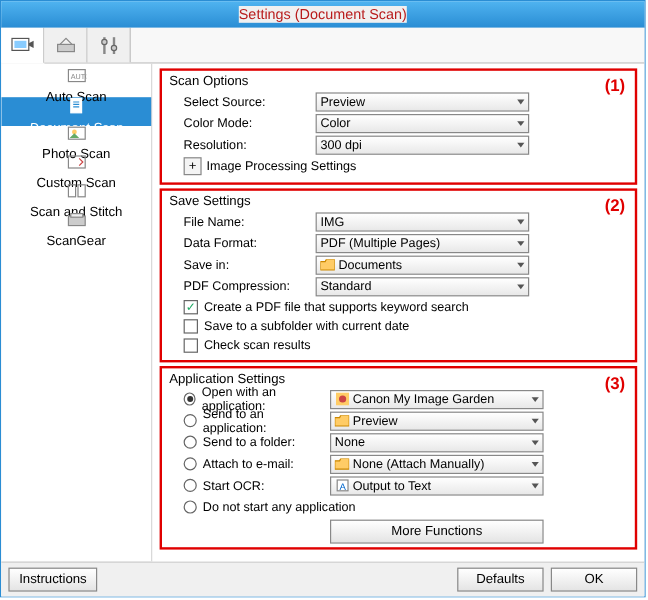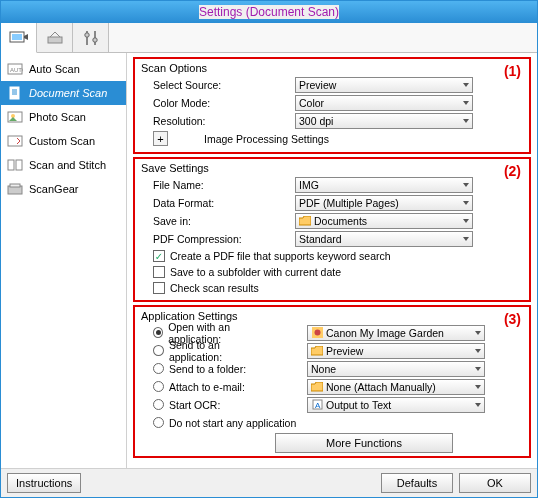--- a/index.html
+++ b/index.html
@@ -1,33 +1,33 @@
 <!DOCTYPE html>
 <html><head>
 <meta charset="utf-8">
 <style>
   * { box-sizing: border-box; margin: 0; padding: 0; }
   body { font-family: "Segoe UI", Tahoma, sans-serif; font-size: 11px; background: #fff; color: #000; }
   .win { border: 1px solid #2a8dd4; width: 538px; height: 498px; display: flex; flex-direction: column; background: #fff; }
-  .titlebar { height: 22px; background: linear-gradient(#4fb3f0, #2a8dd4); color: #a21caf; display: flex; align-items: center; justify-content: center; font-size: 12px; position: relative; }
+  .titlebar { height: 22px; background: linear-gradient(#4fb3f0, #2a8dd4); color: #b91c1c; display: flex; align-items: center; justify-content: center; font-size: 12px; position: relative; }
   .titlebar span { background: #f0f0f0; padding: 0 0; }
   .body { flex: 1; display: flex; flex-direction: column; background: #f0f0f0; overflow: hidden; }
   .toolbar { height: 30px; border-bottom: 1px solid #c0c0c0; display: flex; align-items: stretch; padding: 0; background: #f8f8f8; }
   .toolbtn { width: 36px; border-right: 1px solid #c0c0c0; display: flex; align-items: center; justify-content: center; background: #f0f0f0; }
   .toolbtn.active { background: #fff; border-bottom: 1px solid #fff; margin-bottom: -1px; }
   .mid { flex: 1; display: flex; overflow: hidden; }
   .sidebar { width: 126px; background: #fff; border-right: 1px solid #d0d0d0; padding-top: 4px; }
-  .side-item { height: 24px; display: flex; align-items: center; padding: 0 6px; gap: 6px; cursor: default; }
+  .side-item { height: 24px; display: flex; align-items: center; padding: 0 6px; gap: 6px; cursor: default; flex-direction: column; }
   .side-item.sel { background: #2a8dd4; color: #fff; font-style: italic; }
   .side-ico { width: 16px; height: 14px; display: inline-flex; align-items: center; justify-content: center; }
   .content { flex: 1; background: #fff; padding: 4px 6px 4px 6px; overflow: hidden; position: relative; }
   .section { border: 2px solid #e00000; padding: 3px 6px 4px 6px; margin-bottom: 3px; position: relative; }
   .sec-title { font-size: 11px; margin-bottom: 2px; }
   .numtag { position: absolute; right: 8px; top: 4px; color: #e00000; font-weight: bold; font-size: 14px; }
-  .row { display: flex; align-items: center; height: 17px; margin: 1px 0; gap: 32px; }
+  .row { display: flex; align-items: center; height: 17px; margin: 1px 0; }
   .rowlbl { width: 122px; padding-left: 12px; font-size: 10.5px; }
   .rowctrl { flex: 1; }
   .combo { width: 178px; height: 16px; border: 1px solid #888; background: linear-gradient(#fff,#e8e8e8); display: flex; align-items: center; padding: 0 3px; font-size: 10.5px; position: relative; }
   .combo::after { content: ""; position: absolute; right: 3px; top: 5px; border-left: 3px solid transparent; border-right: 3px solid transparent; border-top: 4px solid #555; }
   .combo .ci { width: 12px; height: 12px; margin-right: 3px; display: inline-flex; align-items: center; justify-content: center; }
   .expbtn { width: 15px; height: 15px; border: 1px solid #888; display: inline-flex; align-items: center; justify-content: center; font-size: 11px; margin-right: 4px; margin-left: 12px; background: #f4f4f4; }
   .chk { display: flex; align-items: center; gap: 5px; padding-left: 12px; font-size: 10.5px; height: 16px; }
   .chkbox { width: 12px; height: 12px; border: 1px solid #666; background: #fff; display: inline-flex; align-items: center; justify-content: center; font-size: 10px; color: #2a6; }
   .radio { display: flex; align-items: center; gap: 5px; padding-left: 12px; font-size: 10.5px; height: 17px; }
   .rdot { width: 11px; height: 11px; border: 1px solid #666; border-radius: 50%; background: #fff; display: inline-flex; align-items: center; justify-content: center; }

